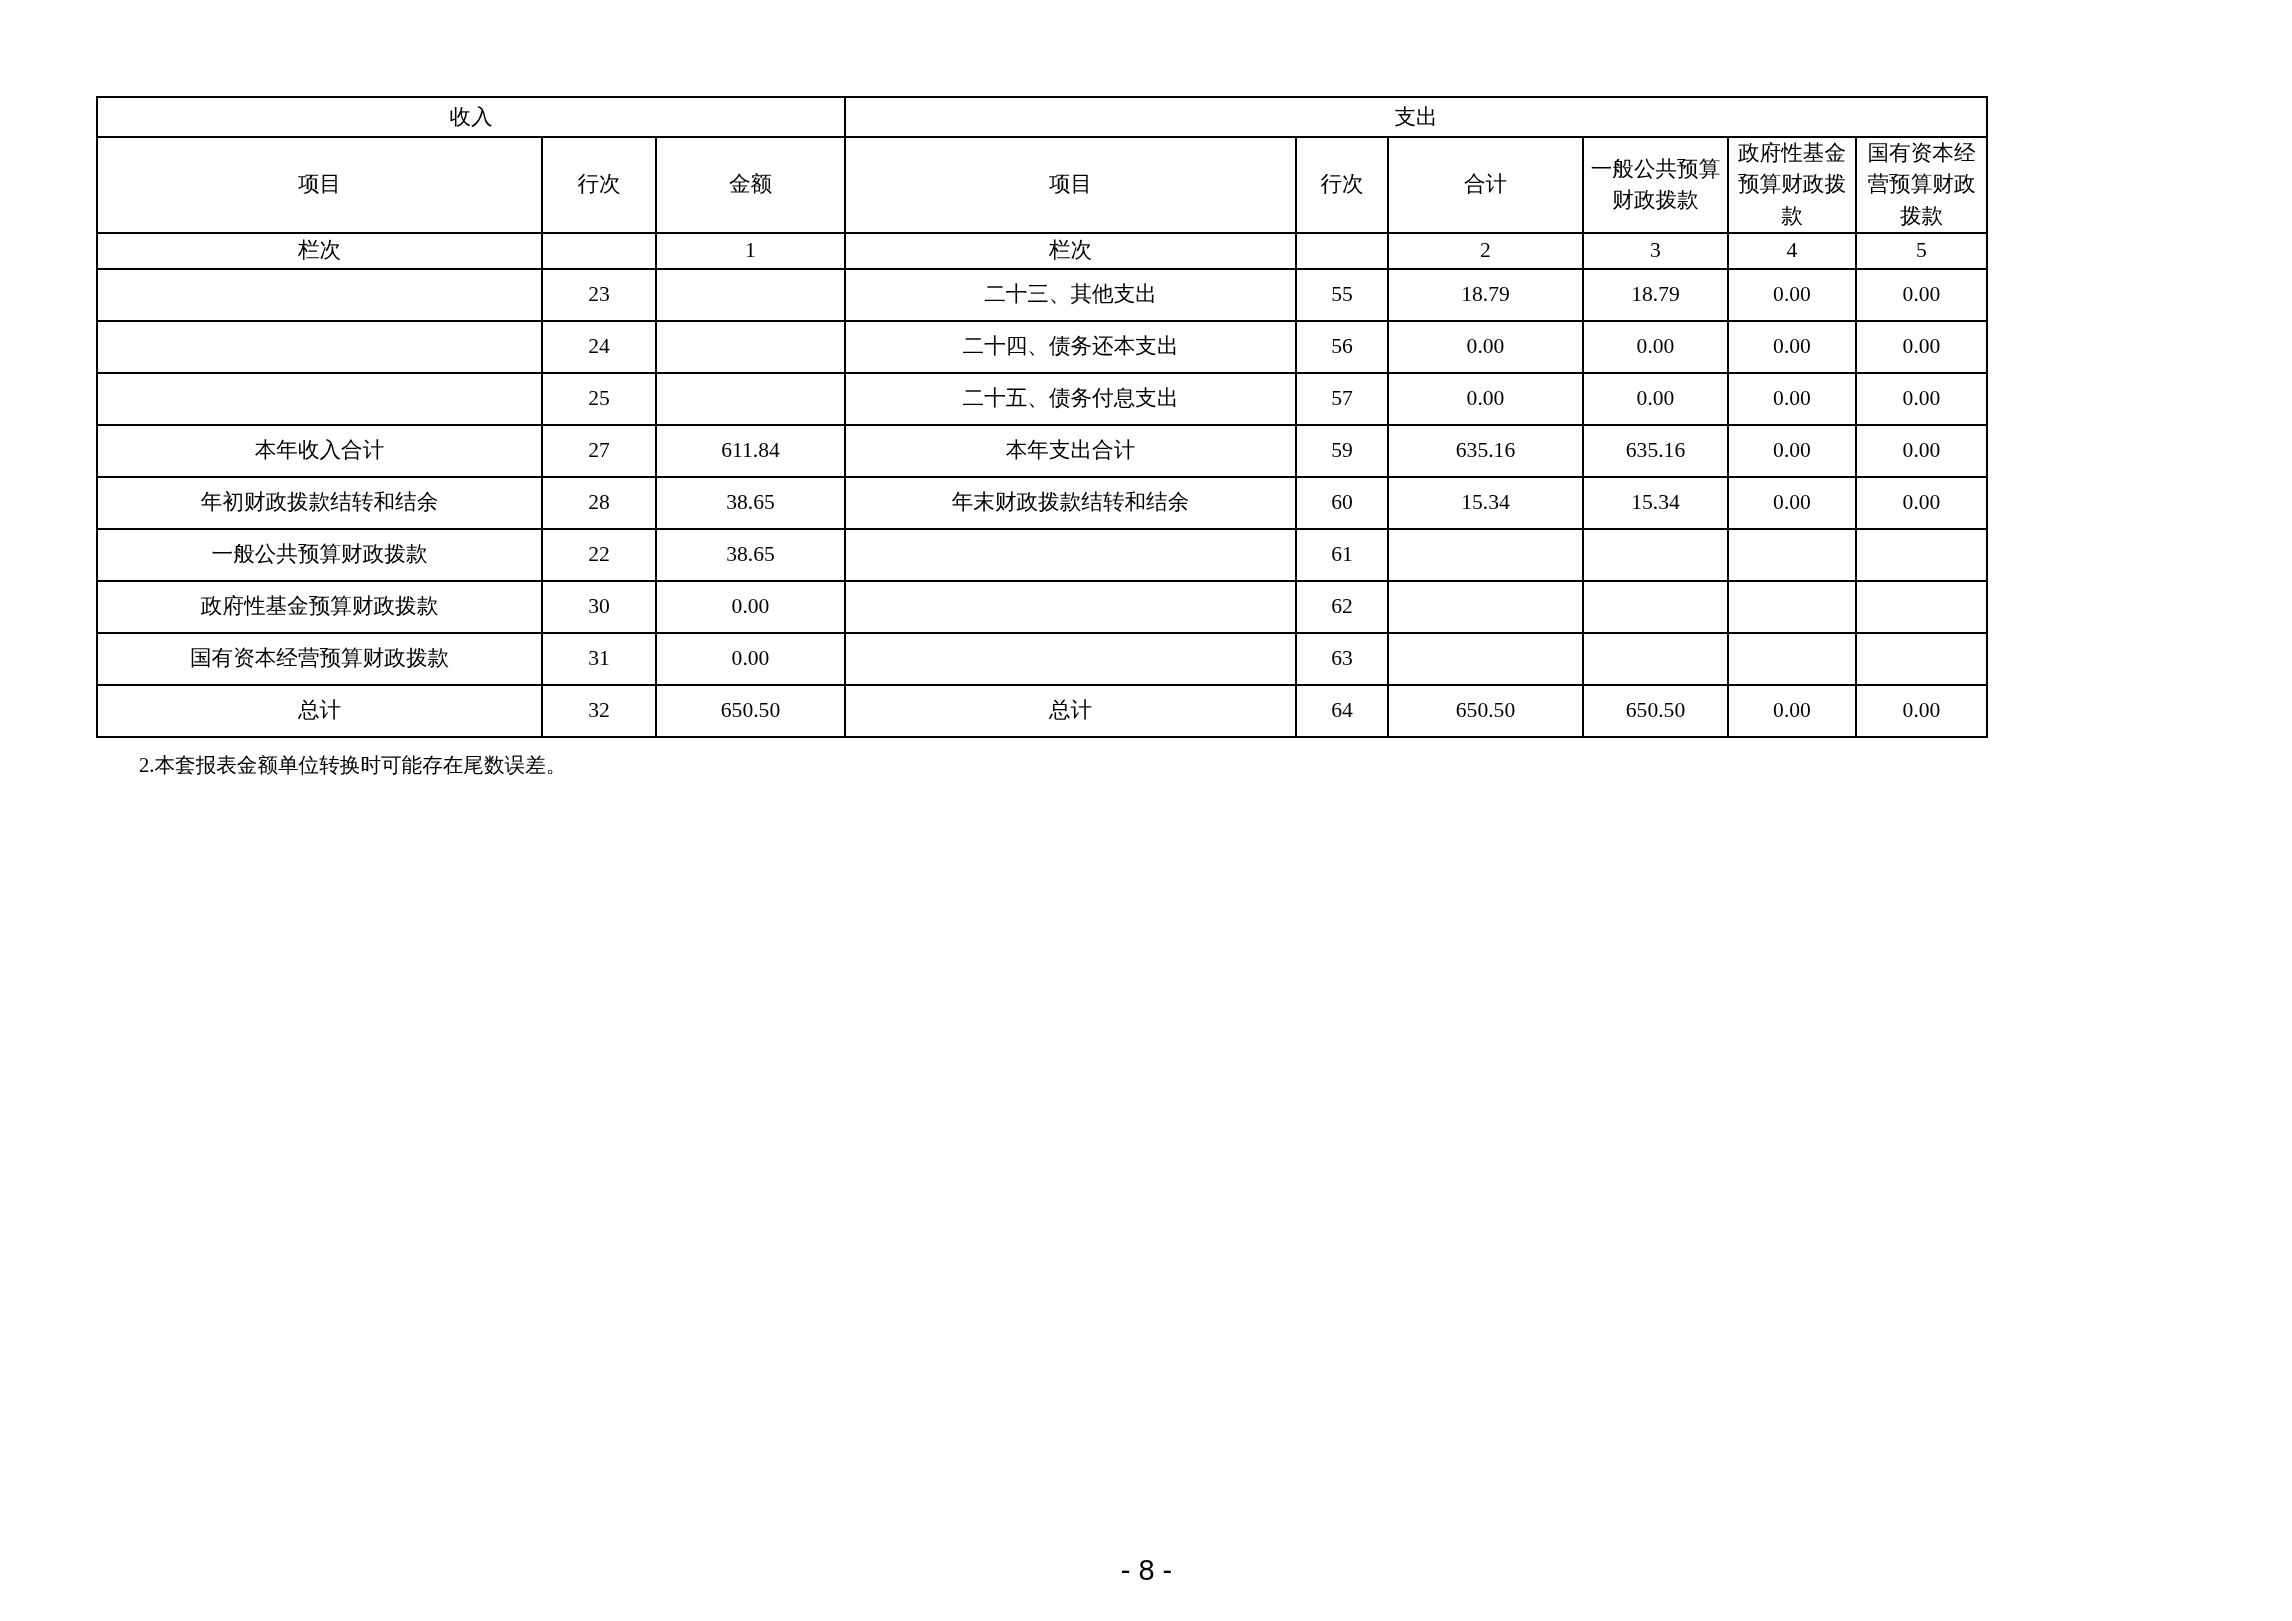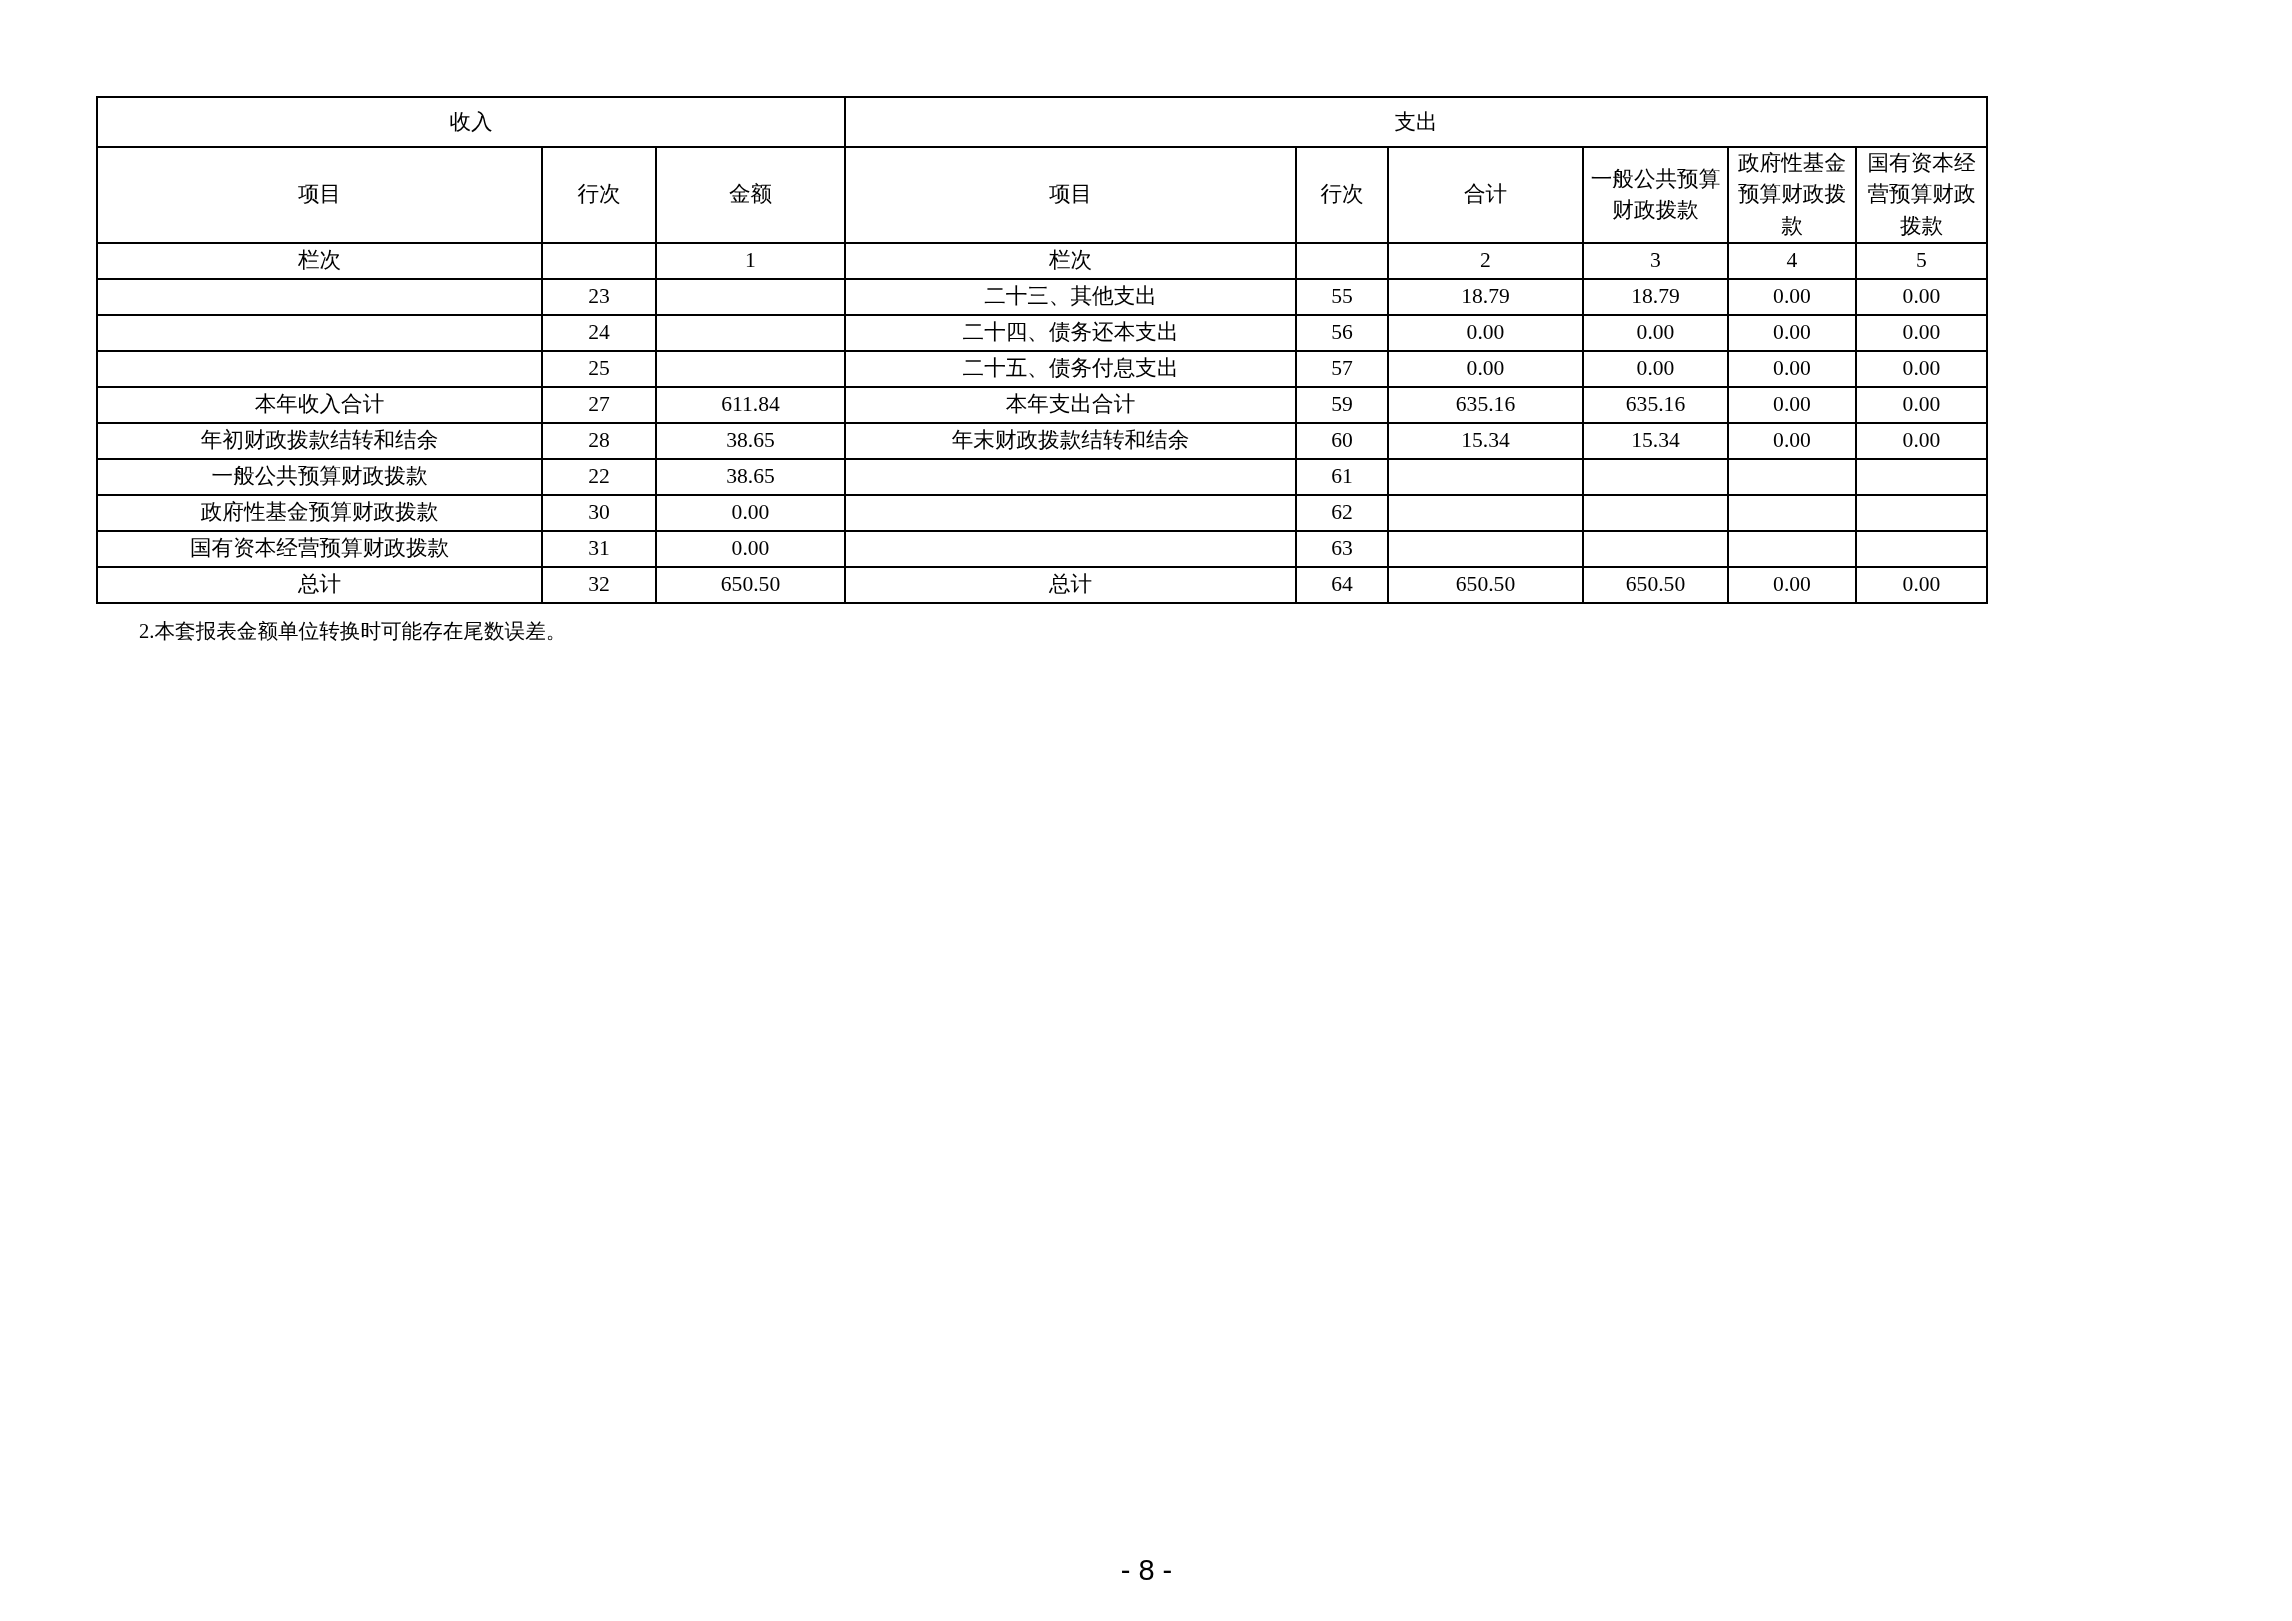--- a/index.html
+++ b/index.html
@@ -12,25 +12,25 @@
   table.budget{
     border-collapse:collapse;table-layout:fixed;width:1891px;
     border:2.9px solid #000;
   }
   table.budget td, table.budget th{
     border-left:2px solid #000;border-right:2px solid #000;
     border-top:2.9px solid #000;border-bottom:2.9px solid #000;
     padding:0;font-size:21.6px;font-weight:normal;line-height:1.25;
     overflow:hidden;white-space:nowrap;text-align:center;vertical-align:middle;
   }
-  tr.r-section{height:50px;}
+  tr.r-section{height:40px;}
   tr.r-header{height:86px;}
   tr.r-header th{white-space:normal;line-height:1.45;}
   tr.r-lanci{height:36px;}
-  tr.r-data{height:36px;}
+  tr.r-data{height:52px;}
   td.num{text-align:right;padding-right:7.8px;}
   td.item-left{text-align:left;padding-left:9.8px;}
   td.item-indent{text-align:left;padding-left:57px;}
   td.item-exp{text-align:left;padding-left:11.8px;}
   .bold{font-weight:bold;margin-top:41px;}
   .notes{
     margin-top:13.7px;font-size:20.6px;line-height:1.3;color:#000;
     font-family:"Liberation Serif","DejaVu Serif",serif;
   }
   .notes .note-line2{padding-left:43px;}

